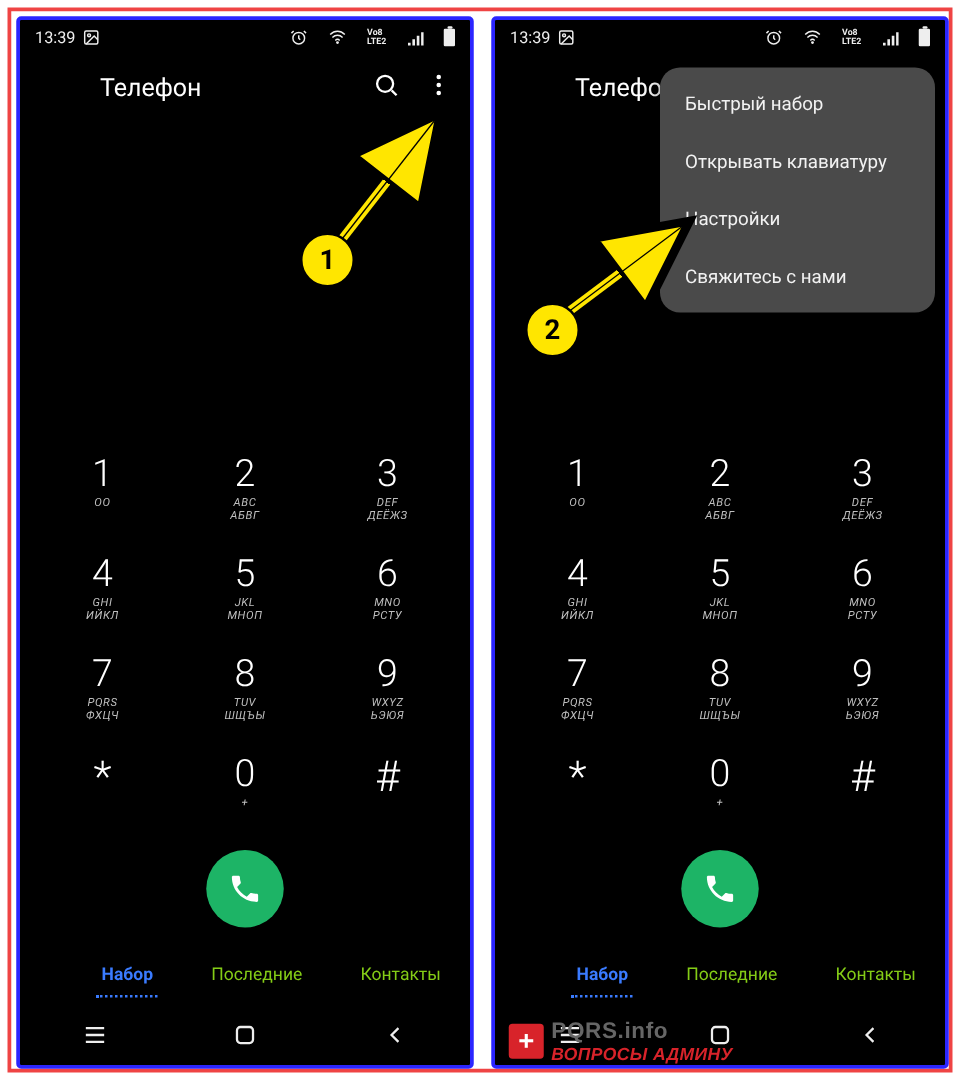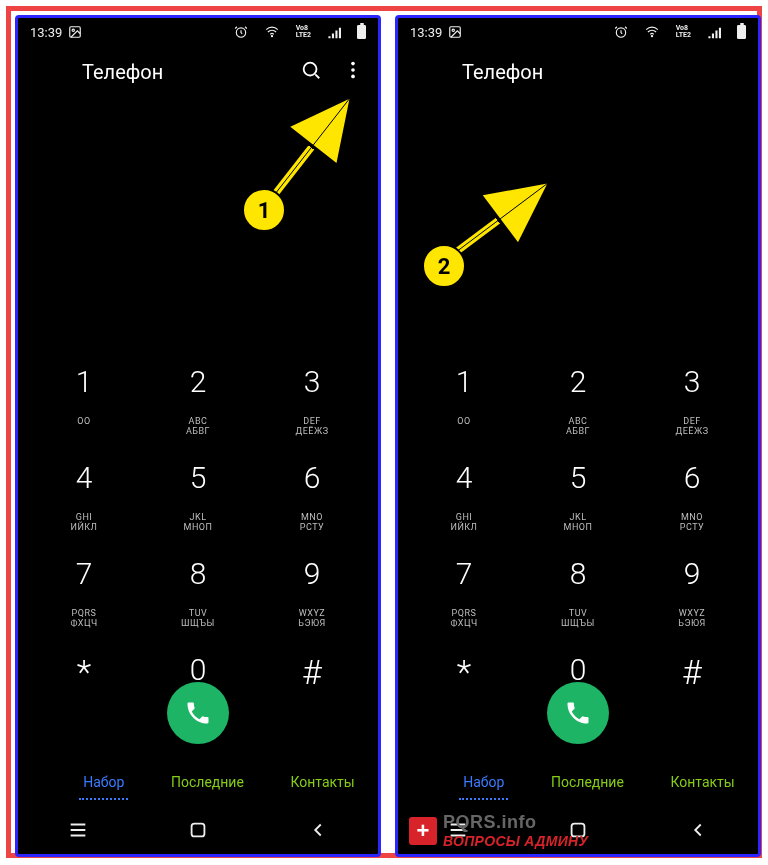--- a/index.html
+++ b/index.html
@@ -8,21 +8,21 @@
     background: #fff;
     width: 768px;
     height: 865px;
     position: relative;
     overflow: hidden;
   }
   .stage {
     position: absolute;
     left: 6px; top: 6px;
     width: 756px; height: 852px;
-    border: 5px solid #ef4444;
+    border: 3px solid #ef4444;
     background: #fff;
   }
   .phone {
     position: absolute;
     width: 366px;
     height: 842px;
     background: #000;
     border: 3px solid #2b25ff;
     border-radius: 4px;
     overflow: hidden;
@@ -70,21 +70,21 @@
   }
   .dp-row { display: flex; justify-content: space-between; margin-bottom: 26px; }
   .dp-key {
     width: 100px;
     text-align: center;
     color: #fff;
     cursor: pointer;
   }
   .dp-num { font-size: 30px; font-weight: 300; line-height: 32px; }
   .dp-sym { font-size: 34px; font-weight: 300; line-height: 36px; }
-  .dp-sub { font-size: 9px; letter-spacing: 0.5px; color: #bfbfbf; margin-top: 18px; white-space: pre; }
+  .dp-sub { font-size: 9px; letter-spacing: 0.5px; color: #bfbfbf; margin-top: 2px; white-space: pre; font-style: italic; }
 
   .call-btn {
     position: absolute;
     left: 50%; transform: translateX(-50%);
     bottom: 110px;
     width: 62px; height: 62px;
     border-radius: 50%;
     background: #1db466;
     display: flex; align-items: center; justify-content: center;
     cursor: pointer;
@@ -94,21 +94,21 @@
   .tabs {
     position: absolute;
     left: 0; right: 0; bottom: 48px;
     height: 48px;
     display: flex;
     justify-content: space-around;
     align-items: center;
     font-size: 14px;
   }
   .tab { color: #84cc16; cursor: pointer; padding: 4px 6px; position: relative; }
-  .tab.active { color: #3a7bff; font-weight: 400; margin-left: 42px; }
+  .tab.active { color: #3a7bff; font-weight: 700; margin-left: 42px; }
   .tab.active::after {
     content:"";
     position:absolute;
     left: 2px; right: 2px; bottom: -6px;
     border-bottom: 2px dotted #3a7bff;
   }
 
   
   .navbar {
     position: absolute;
@@ -348,20 +348,26 @@
           </svg>
         <div class="batt"></div>
       </div>
     </div>
 
     <div class="app-header">
       <div class="app-title">Телефон</div>
       <div class="header-actions"></div>
     </div>
 
+    <div class="popup">
+      <div class="popup-item">Быстрый набор</div>
+      <div class="popup-item">Открывать клавиатуру</div>
+      <div class="popup-item">Настройки</div>
+      <div class="popup-item">Свяжитесь с нами</div>
+    </div>
 
     <div class="dialpad">
       <div class="dp-row">
         <div class="dp-key">
             <div class="dp-num">1</div>
             <div class="dp-sub">ОО</div>
           </div>
         <div class="dp-key">
             <div class="dp-num">2</div>
             <div class="dp-sub">ABC

